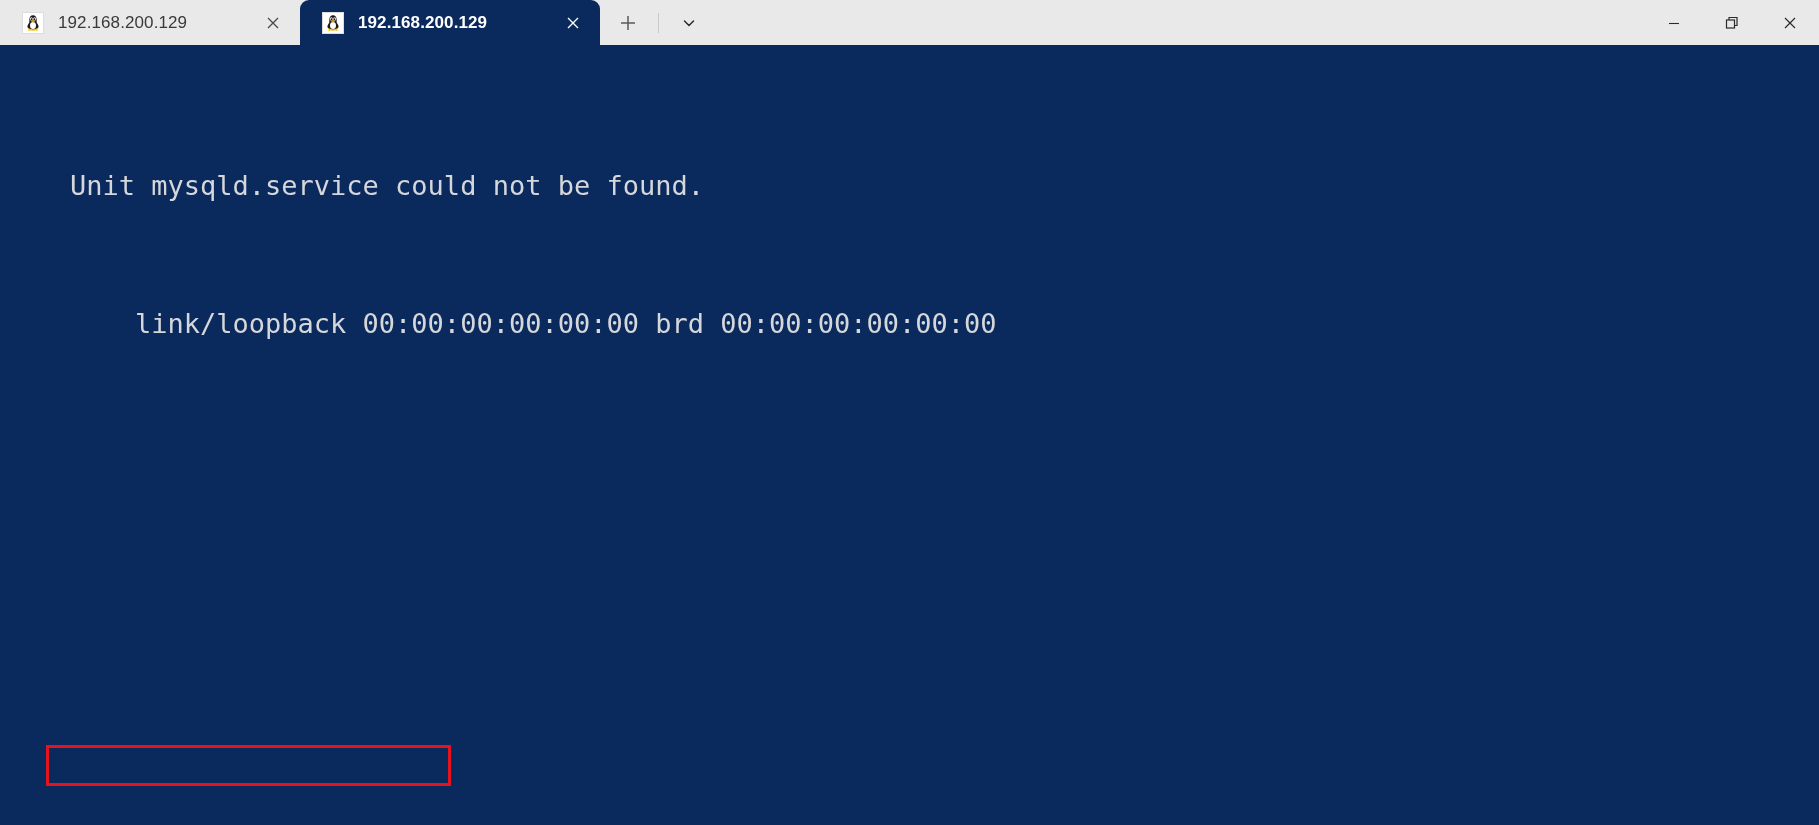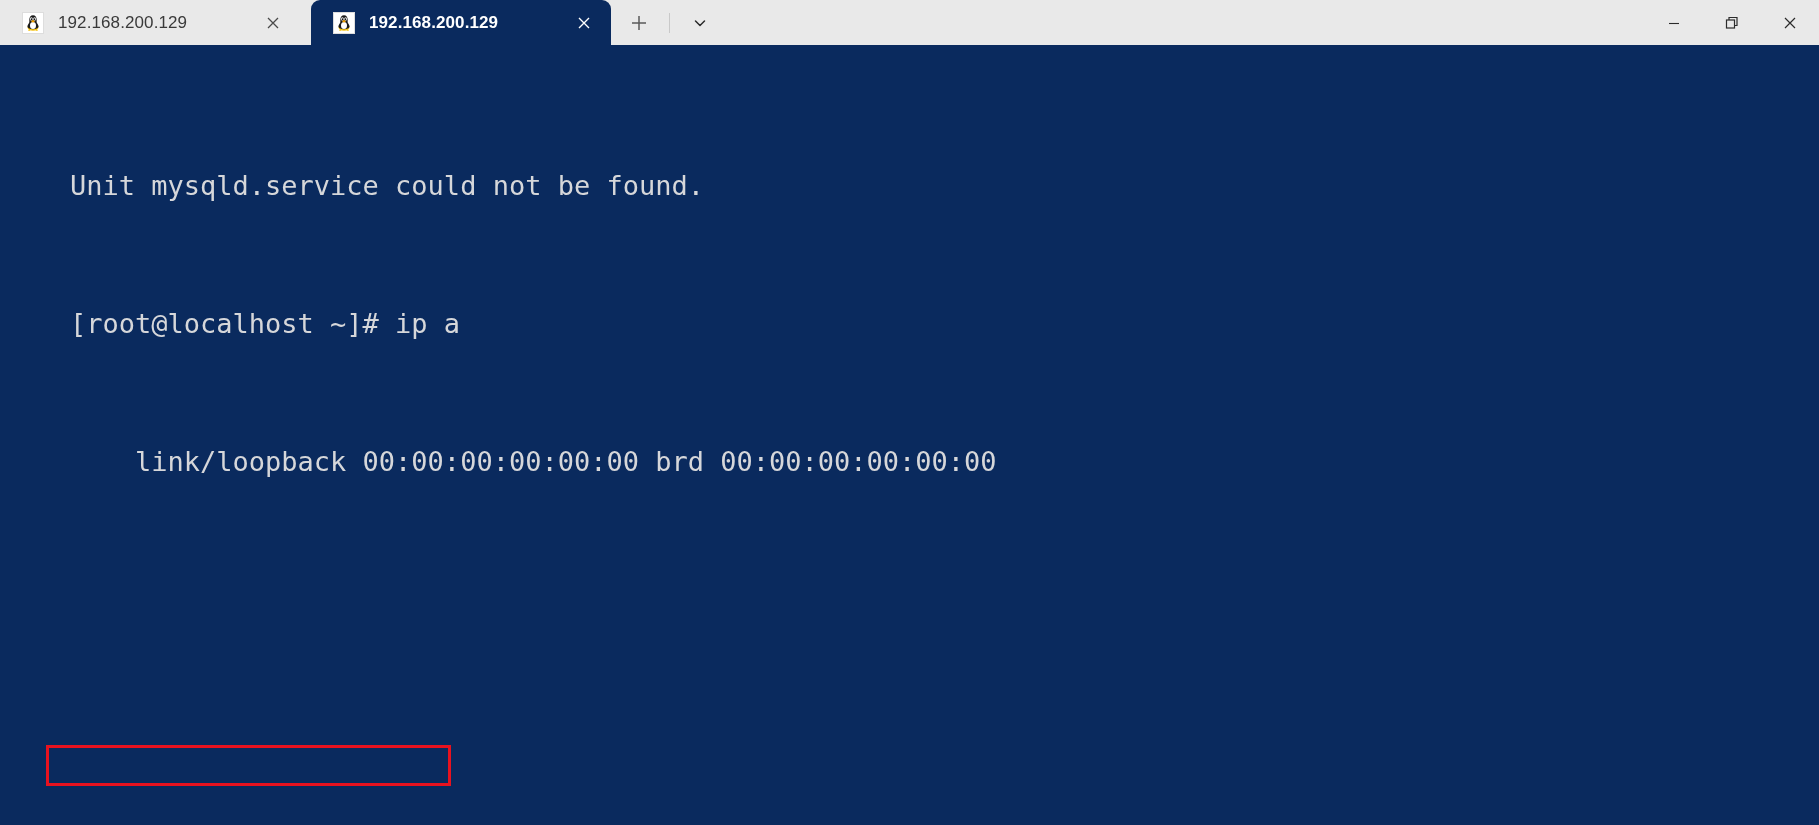--- a/index.html
+++ b/index.html
@@ -21,21 +21,20 @@
     background: #e9e9e9;
     display: flex;
     align-items: flex-end;
     box-sizing: border-box;
     user-select: none;
   }
   .tabs {
     display: flex;
     align-items: flex-end;
     height: 45px;
-    gap: 11px;
   }
   .tab {
     position: relative;
     display: flex;
     align-items: center;
     height: 45px;
     min-width: 300px;
     max-width: 370px;
     padding: 0 10px 0 22px;
     box-sizing: border-box;
@@ -243,21 +242,20 @@
       <svg width="18" height="18" viewBox="0 0 18 18">
         <path d="M4 4 L14 14 M14 4 L4 14" stroke="#2b2b2b" stroke-width="1.2" fill="none"></path>
       </svg>
     </div>
   </div>
 </div>
 
 <div class="terminal">
   <div class="term-inner">
     <div class="term-line">Unit mysqld.service could not be found.</div>
-    <div class="term-line">[root@localhost ~]# ip a</div>
     <div class="term-line">    link/loopback 00:00:00:00:00:00 brd 00:00:00:00:00:00</div>
     
     
     
     
     
     
     
     
     

